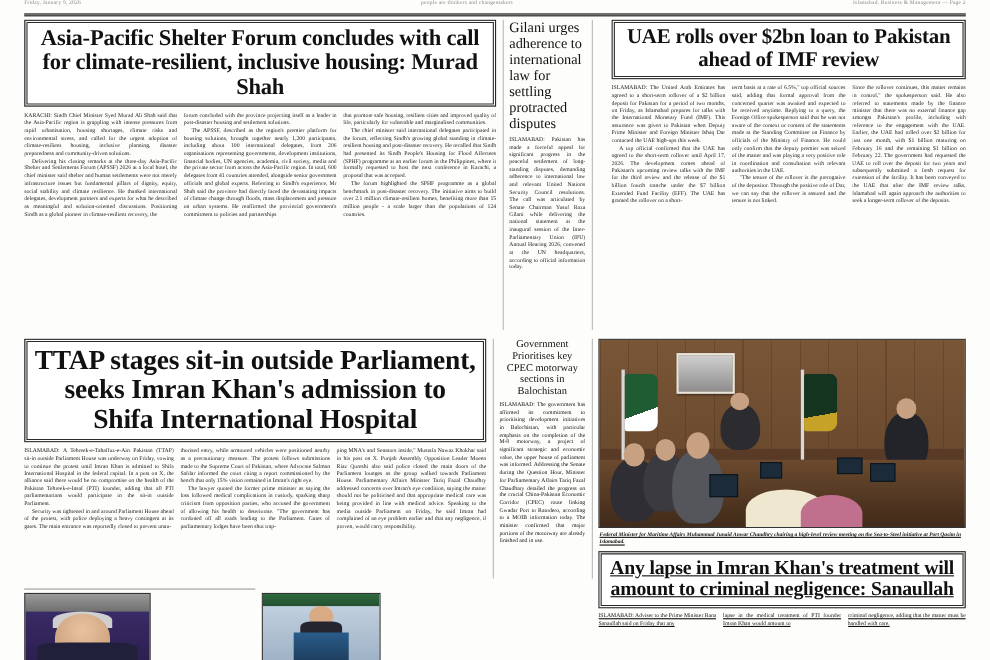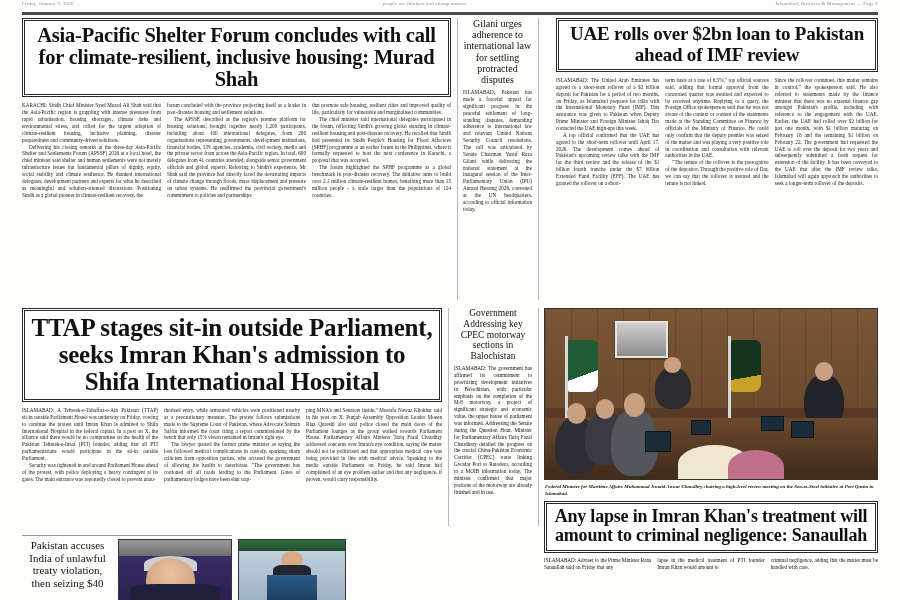--- a/index.html
+++ b/index.html
@@ -77,40 +77,40 @@
   .apssf-cols {
     display: flex; gap: 6px;
     margin-top: 5px;
     height: 185px;
     overflow: hidden;
   }
   .apssf-cols > div { width: 139px; overflow: hidden; }
 
   .story-gilani { width: 88px; overflow: hidden; }
   .story-gilani .hl {
-    font-size: 10px; line-height: 1.12; text-align: center;
+    font-size: 13px; line-height: 1.12; 
     margin-bottom: 4px;
   }
 
   .story-uae { width: 340px; }
   .uae-cols { display: flex; gap: 6px; margin-top: 5px; height: 215px; overflow: hidden; }
   .uae-cols > div { width: 108px; overflow: hidden; }
 
   
   .mid-zone { display: flex; gap: 6px; margin-top: 8px; height: 218px; }
   .story-ttap { width: 424px; }
   .ttap-cols { display: flex; gap: 6px; margin-top: 5px; height: 135px; overflow: hidden; }
   .ttap-cols > div { width: 136px; overflow: hidden; }
 
   .story-cpec { width: 100px; overflow: hidden; }
   .story-cpec .hl {
     font-size: 9.5px; line-height: 1.14; text-align: center; margin-bottom: 3px;
   }
 
-  .right-col { width: 340px; }
+  .right-col { width: 340px; text-decoration: underline; }
 
   
   .photo {
     width: 100%; height: 172px;
     border: 1px solid #333;
     position: relative; overflow: hidden;
     background: linear-gradient(#6d4b33, #5b3c27 55%, #4a3020);
   }
   .photo .wall-panel {
     position: absolute; left: 0; right: 0; top: 0; height: 58%;
@@ -309,21 +309,21 @@
           <p class="first">thorised entry, while armoured vehicles were positioned nearby as a precautionary measure. The protest follows submissions made to the Supreme Court of Pakistan, where Advocate Salman Safdar informed the court citing a report commissioned by the bench that only 15% vision remained in Imran's right eye.</p>
           <p>The lawyer quoted the former prime minister as saying the loss followed medical complications in custody, sparking sharp criticism from opposition parties, who accused the government of allowing his health to deteriorate. "The government has cordoned off all roads leading to the Parliament. Gates of parliamentary lodges have been shut trap-</p>
         </div>
         <div class="body-col">
           <p class="first">ping MNA's and Senators inside," Mustafa Nawaz Khokhar said in his post on X. Punjab Assembly Opposition Leader Moeen Riaz Qureshi also said police closed the main doors of the Parliament lounges as the group walked towards Parliament House. Parliamentary Affairs Minister Tariq Fazal Chaudhry addressed concerns over Imran's eye condition, saying the matter should not be politicised and that appropriate medical care was being provided in line with medical advice. Speaking to the media outside Parliament on Friday, he said Imran had complained of an eye problem earlier and that any negligence, if proven, would carry responsibility.</p>
         </div>
       </div>
     </div>
 
     <div class="story-cpec vrule" style="padding-left:5px">
-      <div class="hl">Government Addressing key CPEC motorway sections in Balochistan</div>
+      <div class="hl">Government Prioritises key CPEC motorway sections in Balochistan</div>
       <div class="cpec-tail">ISLAMABAD: The government has affirmed its commitment to prioritising development initiatives in Balochistan, with particular emphasis on the completion of the M-8 motorway, a project of significant strategic and economic value, the upper house of parliament was informed. Addressing the Senate during the Question Hour, Minister for Parliamentary Affairs Tariq Fazal Chaudhary detailed the progress on the crucial China-Pakistan Economic Corridor (CPEC) route linking Gwadar Port to Ratodero, according to a MOIB information today. The minister confirmed that major portions of the motorway are already finished and in use.</div>
     </div>
 
     <div class="right-col vrule" style="padding-left:5px">
       <div class="photo">
         <div class="wall-panel"></div>
         <div class="framed-pic"></div>
         <div class="flag left"></div>
         <div class="flag right"></div>
         <div class="flag-cloth l"></div>
@@ -361,23 +361,20 @@
         <div>lapse in the medical treatment of PTI founder Imran Khan would amount to</div>
         <div>criminal negligence, adding that the matter must be handled with care.</div>
       </div>
     </div>
   </div>
 
   <div class="bottom-zone">
     <div class="story-treaty">
       <div class="thin-rule"></div>
       <div class="treaty-flex">
-        <div style="width:92px">
-          <div class="hl">Pakistan accuses India of unlawful treaty violation, then seizing $40</div>
-        </div>
         <div class="treaty-photo">
           <div class="tv-top"></div>
           <div class="hair"></div>
           <div class="face"></div>
           <div class="suit"></div>
         </div>
       </div>
     </div>
 
     <div class="mid-photo" style="margin-top:8px">

